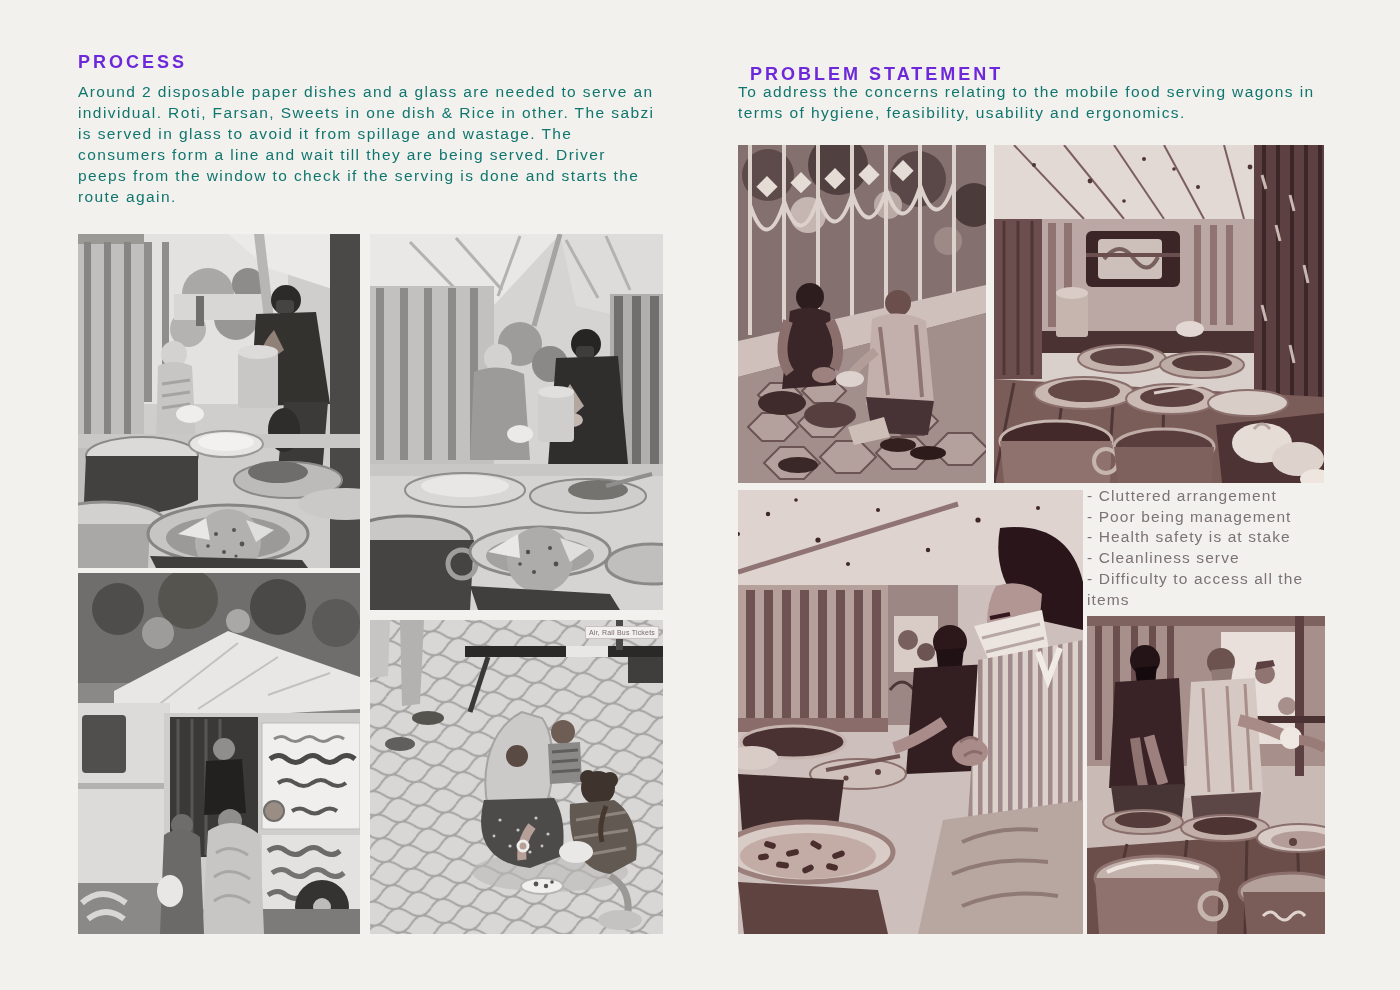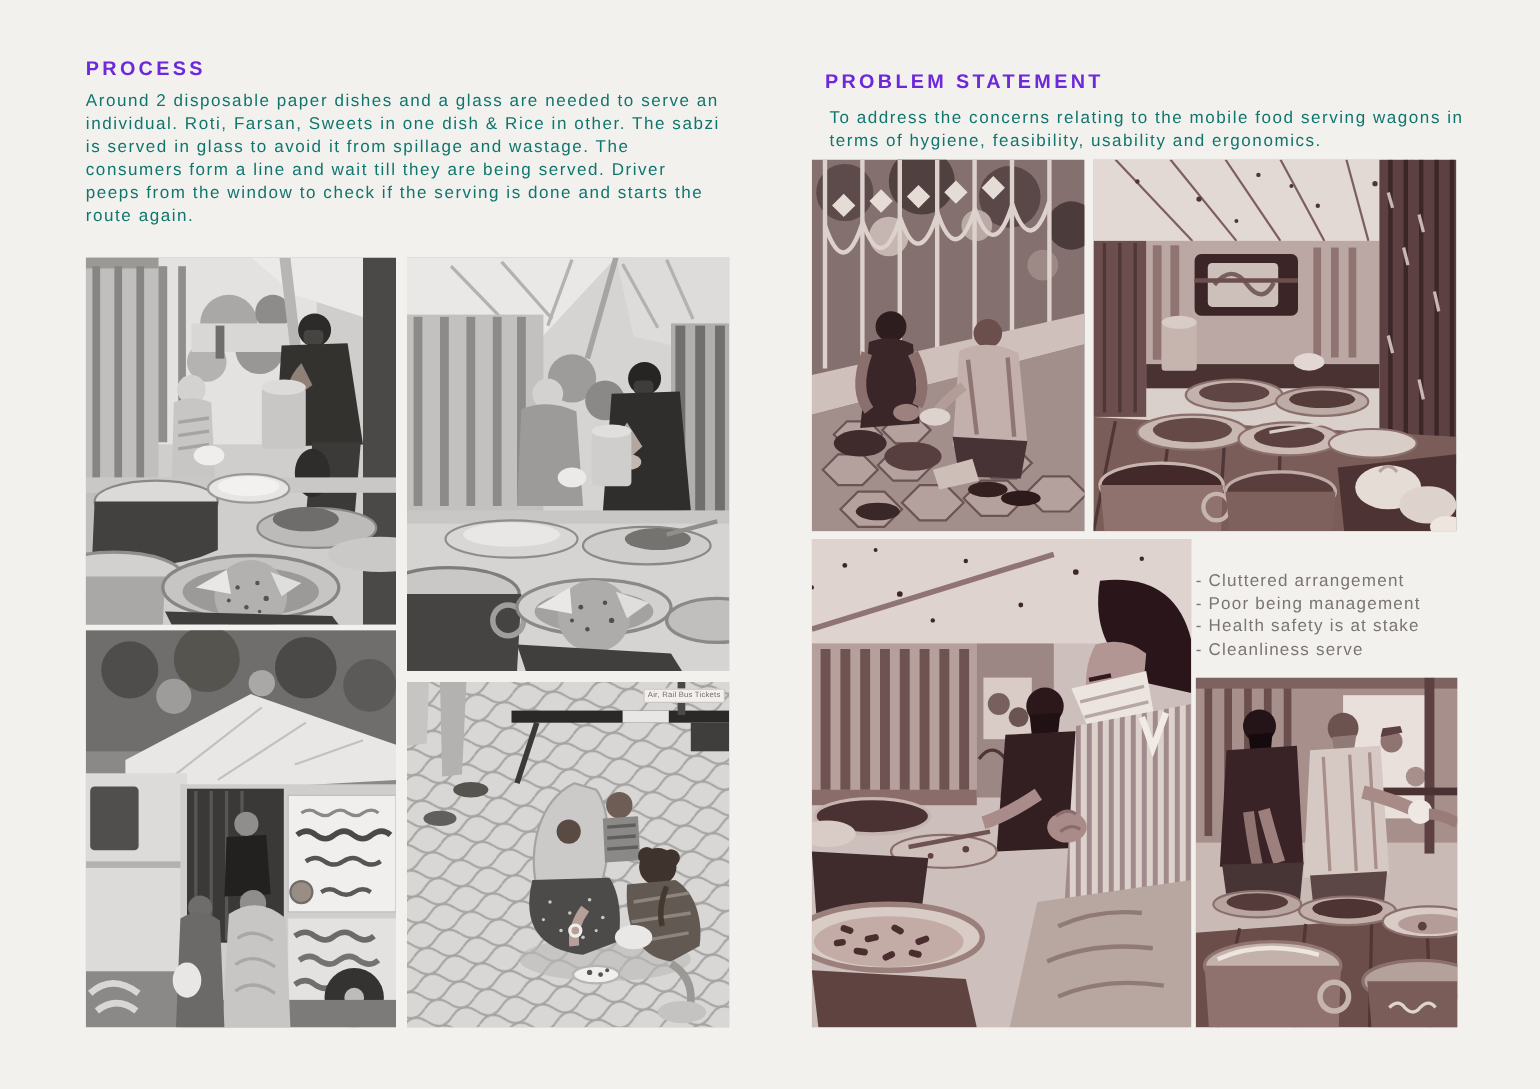--- a/index.html
+++ b/index.html
@@ -259,21 +259,21 @@
         <circle cx="176" cy="266" r="2.2"></circle>
         <circle cx="182" cy="262" r="1.8"></circle>
   </g>
   <path d="M240,256 Q260,268 258,292" stroke="#9a9996" stroke-width="7" fill="none"></path>
   <ellipse cx="250" cy="300" rx="22" ry="10" fill="#c4c3c1"></ellipse>
 </svg>
 </div>
 
 <h1 class="abs heading" style="left:738px;top:52px;margin:12px;">PROBLEM STATEMENT</h1>
 
-<p class="abs body-text" style="left:738px;top:81px;width:600px;margin:16px;">To address the concerns relating to the mobile food serving wagons in terms of hygiene, feasibility, usability and ergonomics.</p>
+<p class="abs body-text" style="left:738px;top:81px;width:600px;margin:0;">To address the concerns relating to the mobile food serving wagons in terms of hygiene, feasibility, usability and ergonomics.</p>
 
 <div class="photo" style="left:738px;top:145px;width:248px;height:338px;">
 <svg viewBox="0 0 248 338" preserveAspectRatio="none">
   <rect width="248" height="338" fill="#84706f"></rect>
   <circle cx="30" cy="30" r="26" fill="#5d4a4a"></circle>
       <circle cx="100" cy="20" r="30" fill="#514040"></circle>
   <circle cx="180" cy="34" r="28" fill="#5a4747"></circle>
       <circle cx="236" cy="60" r="22" fill="#4c3b3b"></circle>
   <circle cx="70" cy="70" r="18" fill="#c5b6b2"></circle>
       <circle cx="150" cy="60" r="14" fill="#baaaa6"></circle>
@@ -413,25 +413,26 @@
   <ellipse cx="170" cy="302" rx="50" ry="18" fill="#5a3e3e" stroke="#bfaca7" stroke-width="3"></ellipse>
   <path d="M120,302 L124,338 L218,338 L220,302 Z" fill="#7e605c"></path>
   <polygon points="222,280 330,268 330,338 228,338" fill="#4e3334"></polygon>
   <ellipse cx="268" cy="298" rx="30" ry="20" fill="#e6dcd6"></ellipse>
   <ellipse cx="304" cy="314" rx="26" ry="17" fill="#ded2cc"></ellipse>
   <path d="M260,284 q8,-10 16,0" stroke="#b7a59f" stroke-width="3" fill="none"></path>
   <ellipse cx="322" cy="334" rx="16" ry="10" fill="#eee5df"></ellipse>
 </svg>
 </div>
 
-<ul class="abs problem-list" style="left:1087px;top:486px;width:240px;margin-top:33px;">
+<ul class="abs problem-list" style="left:1087px;top:486px;width:240px;">
   <li>- Cluttered arrangement</li>
   <li>- Poor being management</li>
   <li>- Health safety is at stake</li>
   <li>- Cleanliness serve</li>
+  <li>- Difficulty to access all the items</li>
 </ul>
 
 <div class="photo" style="left:738px;top:490px;width:345px;height:444px;">
 <svg viewBox="0 0 345 444" preserveAspectRatio="none">
   <defs>
     <pattern id="str" width="10" height="10" patternUnits="userSpaceOnUse">
       <rect width="10" height="10" fill="#ddd1cc"></rect>
           <rect width="4.5" height="10" fill="#a18a8c"></rect>
     </pattern>
   </defs>

